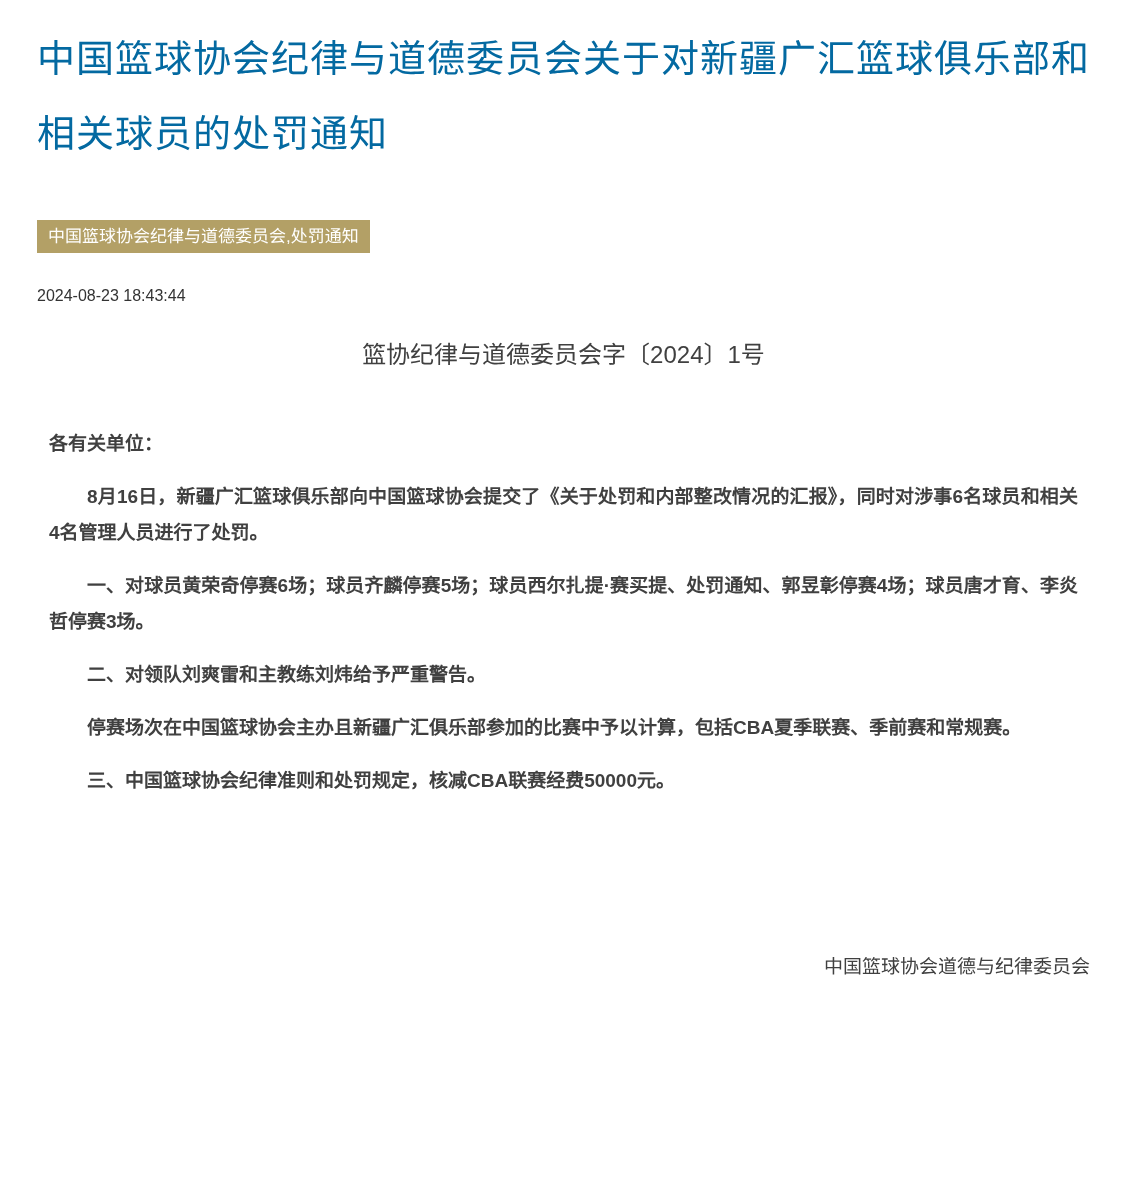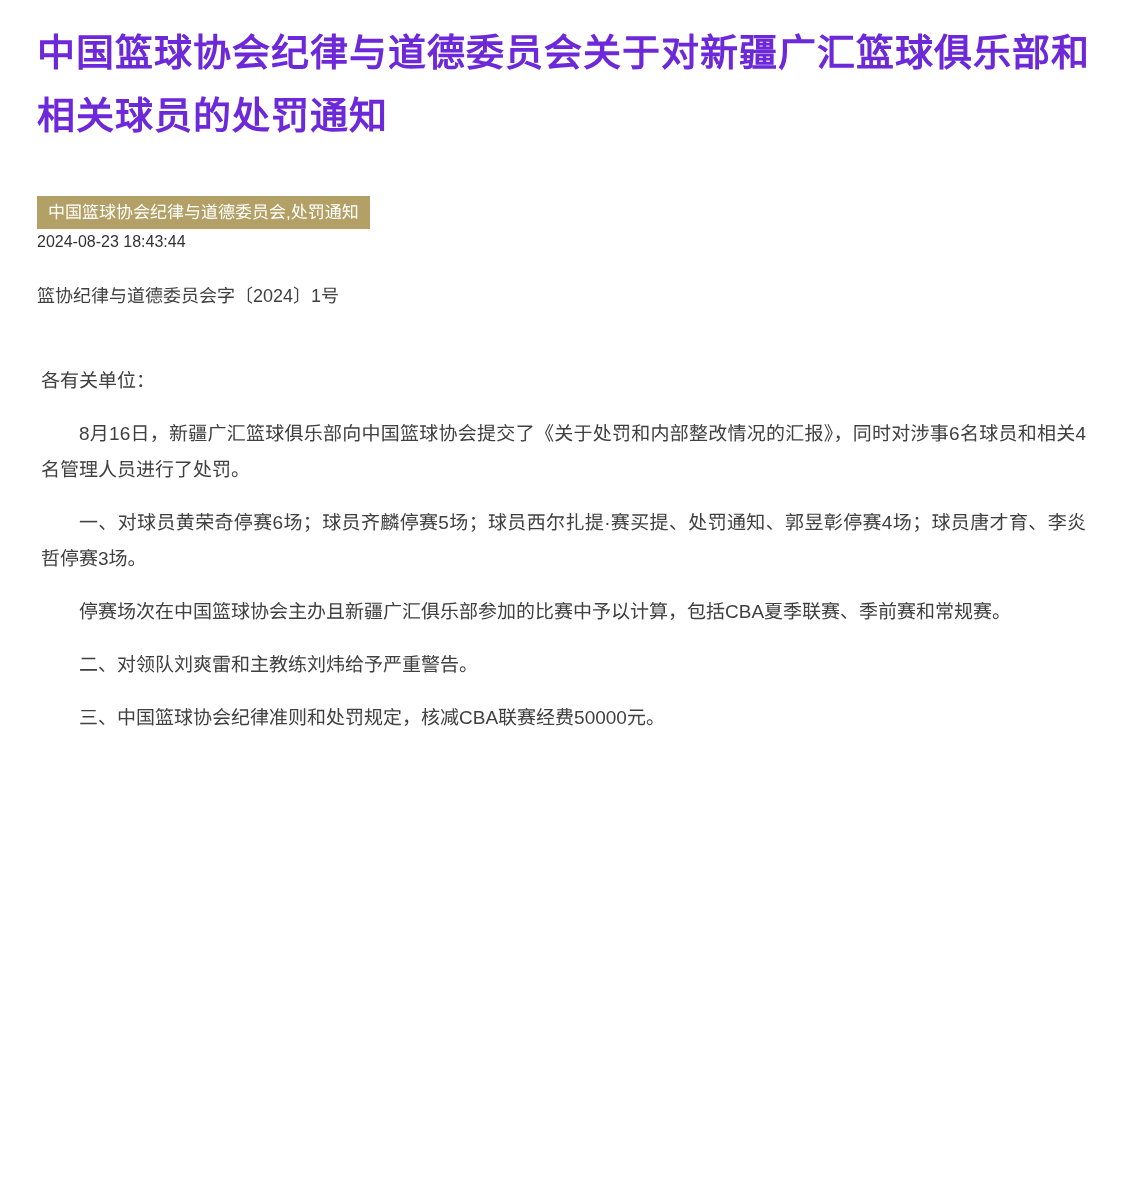--- a/index.html
+++ b/index.html
@@ -13,58 +13,59 @@
     margin: 0 auto;
     background: #ffffff;
     position: relative;
     overflow: hidden;
   }
   .content {
     padding: 18px 37px 0 37px;
   }
   .article-title {
     font-size: 38px;
-    font-weight: 700;
-    color: #6d28d9;
-    line-height: 63px;
+    font-weight: 400;
+    color: #0369a1;
+    line-height: 75px;
     letter-spacing: 1px;
     margin-top: 4px;
   }
   .tag-row {
     margin-top: 48px;
   }
   .tag-badge {
     display: inline-block;
     background: #b3a066;
     color: #ffffff;
     font-size: 17px;
     line-height: 17px;
     padding: 8px 11px;
     cursor: pointer;
   }
   .publish-time {
-    margin-top: 4px;
+    margin-top: 34px;
     font-size: 16px;
     color: #333333;
   }
   .doc-number {
     margin-top: 30px;
-    font-size: 18px;
+    font-size: 24px;
     color: #404040;
-    text-align: left;
+    text-align: center;
   }
   .doc-body {
     margin-top: 56px;
     font-size: 19px;
     color: #404040;
     line-height: 36px;
     text-align: justify;
   }
   .doc-body p {
-    margin: 17px 4px;
+    margin: 17px 12px;
+    font-weight: bold;
   }
   .doc-body p.indent {
     text-indent: 2em;
   }
   .signature-block {
     margin-top: 152px;
     text-align: right;
     font-size: 19px;
     color: #404040;
   }
@@ -82,20 +83,24 @@
     </div>
 
     <div class="publish-time">2024-08-23 18:43:44</div>
 
     <div class="doc-number">篮协纪律与道德委员会字〔2024〕1号</div>
 
     <div class="doc-body">
       <p>各有关单位：</p>
       <p class="indent">8月16日，新疆广汇篮球俱乐部向中国篮球协会提交了《关于处罚和内部整改情况的汇报》，同时对涉事6名球员和相关4名管理人员进行了处罚。</p>
       <p class="indent">一、对球员黄荣奇停赛6场；球员齐麟停赛5场；球员西尔扎提·赛买提、处罚通知、郭昱彰停赛4场；球员唐才育、李炎哲停赛3场。</p>
+      <p class="indent">二、对领队刘爽雷和主教练刘炜给予严重警告。</p>
       <p class="indent">停赛场次在中国篮球协会主办且新疆广汇俱乐部参加的比赛中予以计算，包括CBA夏季联赛、季前赛和常规赛。</p>
-      <p class="indent">二、对领队刘爽雷和主教练刘炜给予严重警告。</p>
       <p class="indent">三、中国篮球协会纪律准则和处罚规定，核减CBA联赛经费50000元。</p>
     </div>
 
+    <div class="signature-block">
+      <div>中国篮球协会道德与纪律委员会</div>
+
+    </div>
 
   </div>
 </div>
 
 </body></html>

